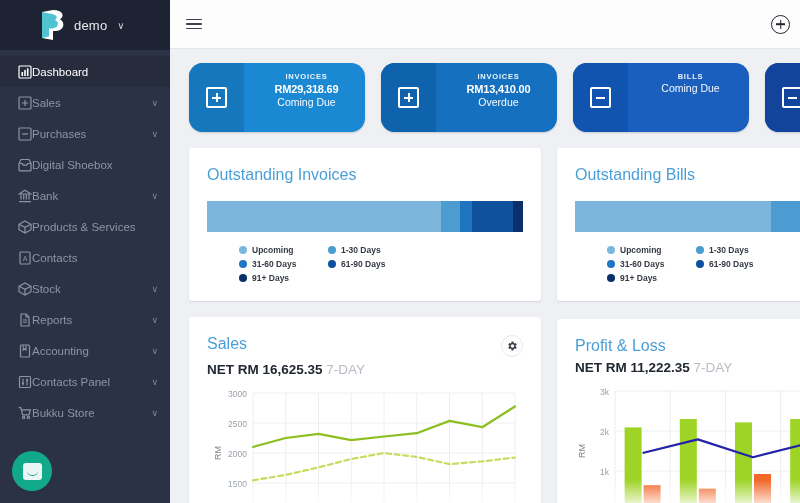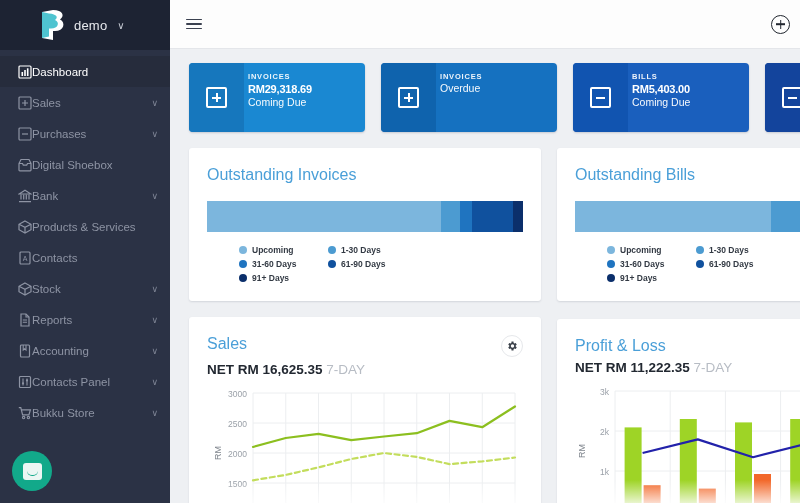--- a/index.html
+++ b/index.html
@@ -79,24 +79,25 @@
     content:""; position:absolute; background:#21262f;
   }
   .plus-circle:before { left:4px; right:4px; top:50%; height:1.6px; transform:translateY(-50%); }
   .plus-circle:after { top:4px; bottom:4px; left:50%; width:1.6px; transform:translateX(-50%); }
 
   .content { padding: 14px 0 0 19px; }
 
   
   .kpi-row { display: flex; gap: 16px; }
   .kpi-card {
-    width: 176px; height: 69px; border-radius: 4px;
+    width: 176px; height: 69px; border-radius: 14px;
     display: flex; align-items: stretch; overflow: hidden;
     flex: 0 0 176px; cursor: pointer;
     box-shadow: 0 1px 2px rgba(20,30,60,.18);
+    text-align: center;
   }
   .kpi-icon-pane { width: 55px; display:flex; align-items:center; justify-content:center; }
   .kpi-box {
     width: 21px; height: 21px; border: 2px solid #fff; border-radius: 2px;
     position: relative;
   }
   .kpi-box:before {
     content:""; position:absolute; left:4px; right:4px; top:50%;
     height:2px; background:#fff; transform:translateY(-50%);
   }
@@ -320,30 +321,30 @@
               <div class="kpi-amount">RM29,318.69</div>
               <div class="kpi-sub">Coming Due</div>
             </div>
           </div>
           <div class="kpi-card" style="background: rgb(21, 113, 192);">
             <div class="kpi-icon-pane" style="background:#0f63ad">
               <span class="kpi-box plus"></span>
             </div>
             <div class="kpi-body">
               <div class="kpi-kicker">INVOICES</div>
+              <div class="kpi-amount">RM13,410.00</div>
               <div class="kpi-sub">Overdue</div>
             </div>
           </div>
           <div class="kpi-card" style="background: rgb(26, 95, 189);">
             <div class="kpi-icon-pane" style="background:#1154b0">
               <span class="kpi-box"></span>
             </div>
             <div class="kpi-body">
               <div class="kpi-kicker">BILLS</div>
-              <div class="kpi-amount">RM5,403.00</div>
               <div class="kpi-sub">Coming Due</div>
             </div>
           </div>
           <div class="kpi-card" style="background: rgb(19, 68, 156);">
             <div class="kpi-icon-pane" style="background:#13449c">
               <span class="kpi-box"></span>
             </div>
           </div>
         </div>
 

